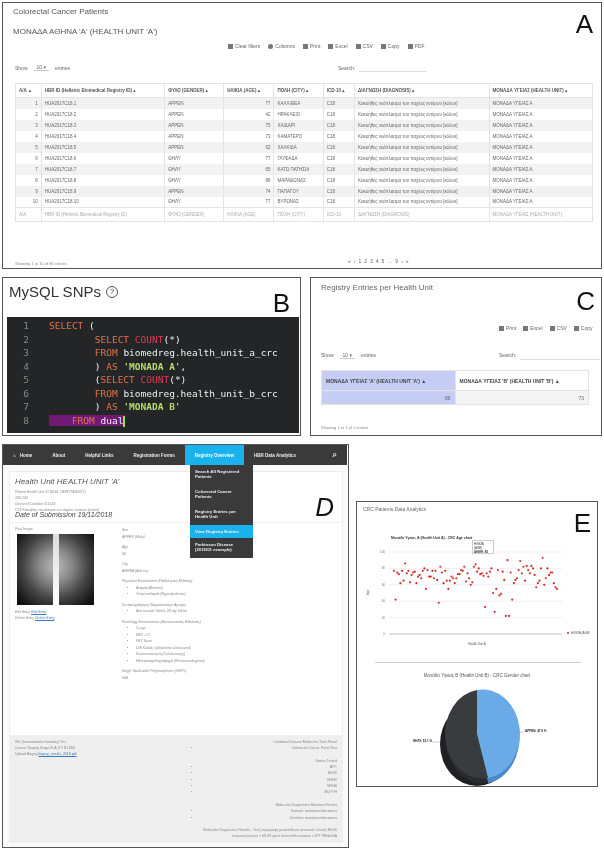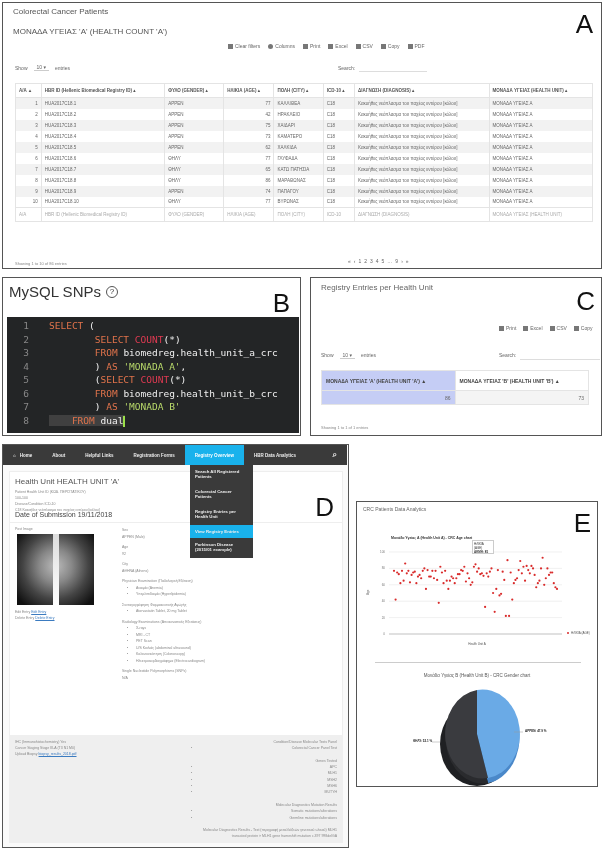--- a/index.html
+++ b/index.html
@@ -31,22 +31,22 @@
   
   #pB { left: 2px; top: 277px; width: 299px; height: 159px; border: 1.5px solid #555; }
   #pB .qtitle { position: absolute; left: 6px; top: 5px; font-size: 15px; color: #333; display: flex; align-items: center; gap: 5px; }
   .qmark { width: 12px; height: 12px; border: 1.3px solid #555; border-radius: 50%; font-size: 8px; display: flex; align-items: center; justify-content: center; }
   #pB .code { position: absolute; left: 4px; top: 39px; width: 292px; height: 116px; background: #232526; font-family: "DejaVu Sans Mono", monospace; font-size: 9.5px; line-height: 13.5px; }
   .gutter { position: absolute; left: 0; top: 2px; width: 30px; color: #888; text-align: right; }
   .gutter div { padding-right: 8px; }
   .lines { position: absolute; left: 42px; top: 2px; color: #f0f0f0; white-space: pre; }
   .kw { color: #e0734b; }
   .fn { color: #e03a52; }
-  .str { color: #b8d96a; }
-  .hl { background: #404040; }
+  .str { color: #b8d96a; font-weight: bold; }
+  .hl { background: #701a75; }
   .cursor { display: inline-block; width: 2px; height: 11px; background: #9be04a; vertical-align: middle; }
 
   
   #pC { left: 310px; top: 277px; width: 292px; height: 159px; border: 1.5px solid #555; }
   #pC .ctitle { position: absolute; left: 10px; top: 5px; font-size: 8px; color: #666; }
   #pC .toolbar { position: absolute; left: 188px; top: 47px; display: flex; gap: 7px; font-size: 5px; color: #666; }
   #pC .show { position: absolute; left: 10px; top: 74px; font-size: 5px; color: #666; display: flex; gap: 6px; }
   #pC .search { position: absolute; left: 188px; top: 74px; font-size: 5px; color: #666; display: flex; gap: 4px; }
   #pC table { position: absolute; left: 10px; top: 92px; width: 268px; }
   #pC th { font-weight: bold; text-align: left; padding: 0 4px; height: 20px; border: 1px solid #e4e4e4; color: #444; font-size: 5px; }
@@ -55,21 +55,21 @@
   #pC .info { position: absolute; left: 10px; top: 147px; font-size: 4px; color: #888; }
 
   
   #pD { left: 2px; top: 444px; width: 347px; height: 404px; border: 1.5px solid #555; background: #fafafa; }
   .nav { position: absolute; left: 0; top: 0; width: 344px; height: 20px; background: #3a3a3a; display: flex; align-items: center; font-size: 4.5px; color: #eee; font-weight: bold; }
   .nav-item { height: 20px; display: flex; align-items: center; padding: 0 10px; }
   .nav-item.active { background: #19b2ec; color: #fff; }
   .dropdown { position: absolute; left: 187px; top: 20px; width: 63px; background: #3a3a3a; font-size: 4.3px; color: #eee; font-weight: bold; }
   .dd-item { padding: 4px 5px; height: 20px; line-height: 5px; }
   .dd-item.active { background: #19b2ec; height: 13px; }
-  .d-content { position: absolute; left: 6px; top: 26px; width: 334px; height: 266px; background: #fff; border: 1px solid #eee; }
+  .d-content { position: absolute; left: 6px; top: 26px; width: 334px; height: 266px; background: #fff; border: 1px solid #eee; font-style: italic; }
   .hu-title { position: absolute; left: 5px; top: 5px; font-size: 8px; color: #555; }
   .meta { position: absolute; left: 5px; top: 17px; font-size: 3.5px; color: #888; line-height: 6px; }
   .sub-date { position: absolute; left: 5px; top: 39px; font-size: 7px; color: #444; }
   .hr { position: absolute; left: 0; top: 50px; width: 100%; border-top: 1px solid #eee; }
   .xray-lbl { position: absolute; left: 5px; top: 55px; font-size: 3.5px; color: #888; }
   .xray { position: absolute; left: 7px; top: 62px; width: 77px; height: 71px; background: radial-gradient(ellipse at 50% 45%, #bbb 0%, #888 30%, #444 60%, #111 90%); }
   .xray::before { content: ""; position: absolute; left: 36px; top: 0; width: 6px; height: 71px; background: linear-gradient(#ddd,#fff); }
   .links { position: absolute; left: 5px; top: 137px; font-size: 3.5px; color: #888; line-height: 6px; }
   .links a { color: #3b7bc0; text-decoration: underline; }
   .fields { position: absolute; left: 112px; top: 55px; font-size: 3.5px; color: #888; line-height: 6.5px; }
@@ -88,21 +88,21 @@
   .chart-title { position: absolute; left: 34px; top: 34px; font-size: 3.5px; color: #333; font-weight: bold; }
   .tooltip { position: absolute; left: 115px; top: 38px; width: 22px; height: 14px; border: 1px solid #ccc; background: #fff; font-size: 3px; padding: 1px; line-height: 4px; color: #333; }
   .pie-title { position: absolute; left: 0; top: 33px; width: 100%; text-align: center; font-size: 4.5px; color: #555; }
   .pie-lbl { position: absolute; font-size: 3px; color: #222; font-weight: bold; }
 </style>
 </head>
 <body>
 
 <div class="panel" id="pA">
   <div class="title1">Colorectal Cancer Patients</div>
-  <div class="title2">ΜΟΝΑΔΑ ΥΓΕΙΑΣ 'A' (HEALTH COUNT 'A')</div>
+  <div class="title2">ΜΟΝΑΔΑ ΑΘΗΝΑ 'A' (HEALTH UNIT 'A')</div>
   <div class="panel-letter" style="right:8px;top:6px">A</div>
   <div class="toolbar">
     <span class="tb-btn">
         <i class="tb-ico"></i>
         <span>Clear filters</span>
       </span>
     <span class="tb-btn">
         <i class="tb-ico" style="border-radius:50%"></i>
         <span>Columns</span>
       </span>

